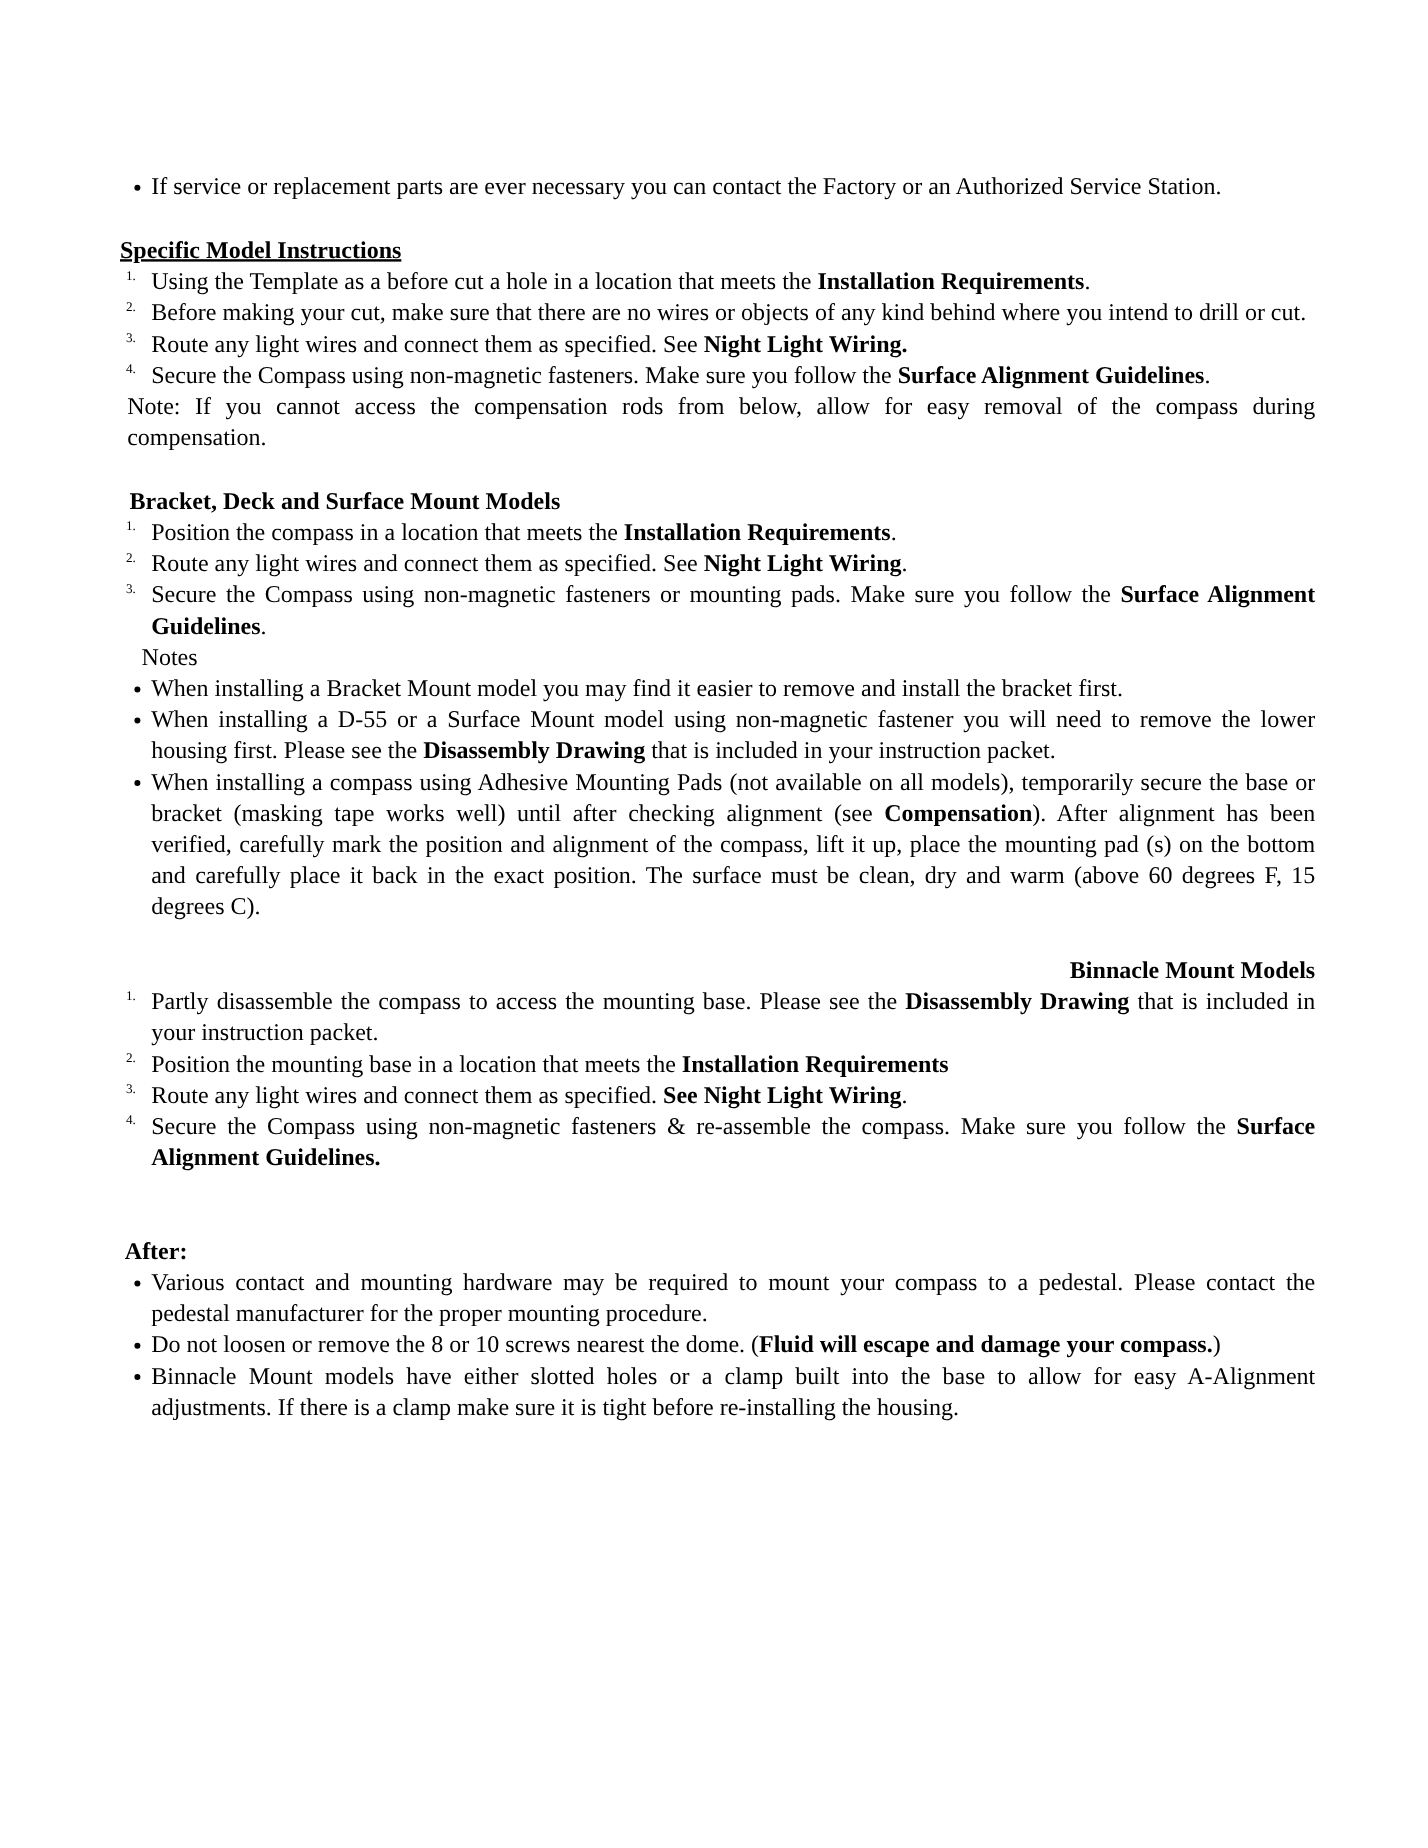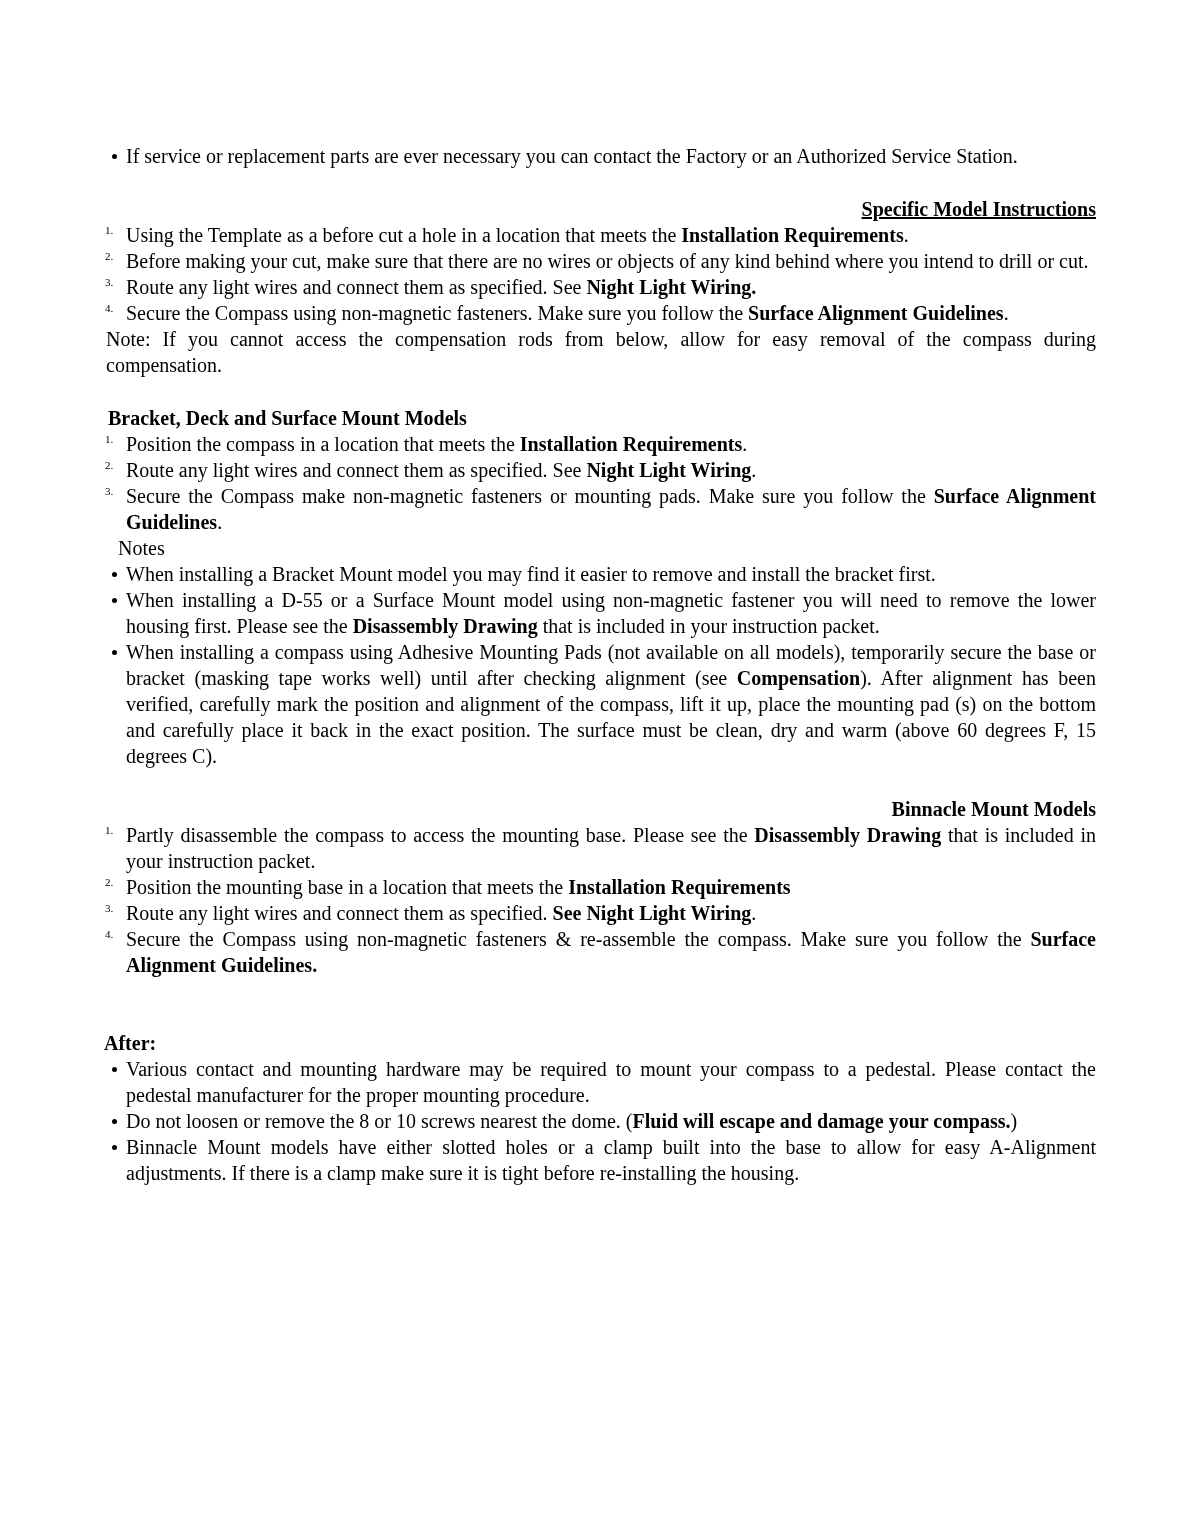--- a/index.html
+++ b/index.html
@@ -7,21 +7,21 @@
   body {
     width:1190px; height:1540px;
     font-family:"Liberation Serif", serif;
     font-size:20px; line-height:26px;
     color:#000000;
     overflow:hidden;
   }
   .page { padding:143px 94px 0 100px; }
 
   h2.center-heading {
-    text-align:right;
+    text-align:left;
     font-size:20px;
     font-weight:bold;
     text-decoration:underline;
   }
   h3.heading {
     font-size:20px;
     font-weight:bold;
     text-align:left;
   }
   .item {
@@ -57,21 +57,21 @@
       <h2 class="center-heading"><span>Specific Model Instructions</span></h2>
       <div class="item numbered"><span class="marker num">1.</span><span>Using the Template as a before cut a hole in a location that meets the </span><b>Installation Requirements</b><span>.</span></div>
       <div class="item numbered"><span class="marker num">2.</span><span>Before making your cut, make sure that there are no wires or objects of any kind behind where you intend to drill or cut.</span></div>
       <div class="item numbered"><span class="marker num">3.</span><span>Route any light wires and connect them as specified.  See </span><b>Night Light Wiring.</b></div>
       <div class="item numbered"><span class="marker num">4.</span><span>Secure the Compass using non-magnetic fasteners. Make sure you follow the </span><b>Surface Alignment Guidelines</b><span>.</span></div>
       <div class="note" style="margin-left: 6px;"><span>Note: If you cannot access the compensation rods from below, allow for easy removal of the compass during compensation.</span></div>
       <div class="spacer" style="height: 27px;"></div>
       <h3 class="heading" style="margin-left: 8px;"><span>Bracket, Deck and Surface Mount Models</span></h3>
       <div class="item numbered"><span class="marker num">1.</span><span>Position the compass in a location that meets the </span><b>Installation Requirements</b><span>.</span></div>
       <div class="item numbered"><span class="marker num">2.</span><span>Route any light wires and connect them as specified. See </span><b>Night Light Wiring</b><span>.</span></div>
-      <div class="item numbered"><span class="marker num">3.</span><span>Secure the Compass make non-magnetic fasteners or mounting pads. Make sure you follow the </span><b>Surface Alignment Guidelines</b><span>.</span></div>
+      <div class="item numbered"><span class="marker num">3.</span><span>Secure the Compass using non-magnetic fasteners or mounting pads. Make sure you follow the </span><b>Surface Alignment Guidelines</b><span>.</span></div>
       <div class="note" style="margin-left: 18px;"><span>Notes</span></div>
       <div class="item bulleted"><span class="marker dot"></span><span>When installing a Bracket Mount model you may find it easier to remove and install the bracket first.</span></div>
       <div class="item bulleted"><span class="marker dot"></span><span>When installing a D-55 or a Surface Mount model using non-magnetic fastener you will need to remove the lower housing first.  Please see the </span><b>Disassembly Drawing</b><span> that is included in your instruction packet.</span></div>
       <div class="item bulleted"><span class="marker dot"></span><span>When installing a compass using Adhesive Mounting Pads (not available on all models), temporarily secure the base or bracket (masking tape works well) until after checking alignment (see </span><b>Compensation</b><span>).  After alignment has been verified, carefully mark the position and alignment of the compass, lift it up, place the mounting pad (s) on the bottom and carefully place it back in the exact position.  The surface must be clean, dry and warm (above 60 degrees F, 15 degrees C).</span></div>
       <div class="spacer" style="height: 27px;"></div>
       <h3 class="heading" style="margin-left: 0; text-align: right;"><span>Binnacle Mount Models</span></h3>
       <div class="item numbered"><span class="marker num">1.</span><span>Partly disassemble the compass to access the mounting base.  Please see the </span><b>Disassembly Drawing</b><span> that is included in your instruction packet.</span></div>
       <div class="item numbered"><span class="marker num">2.</span><span>Position the mounting base in a location that meets the </span><b>Installation Requirements</b></div>
       <div class="item numbered"><span class="marker num">3.</span><span>Route any light wires and connect them as specified. </span><b>See Night Light Wiring</b><span>.</span></div>
       <div class="item numbered"><span class="marker num">4.</span><span>Secure the Compass using non-magnetic fasteners &amp; re-assemble the compass. Make sure you follow the </span><b>Surface Alignment Guidelines.</b></div>

